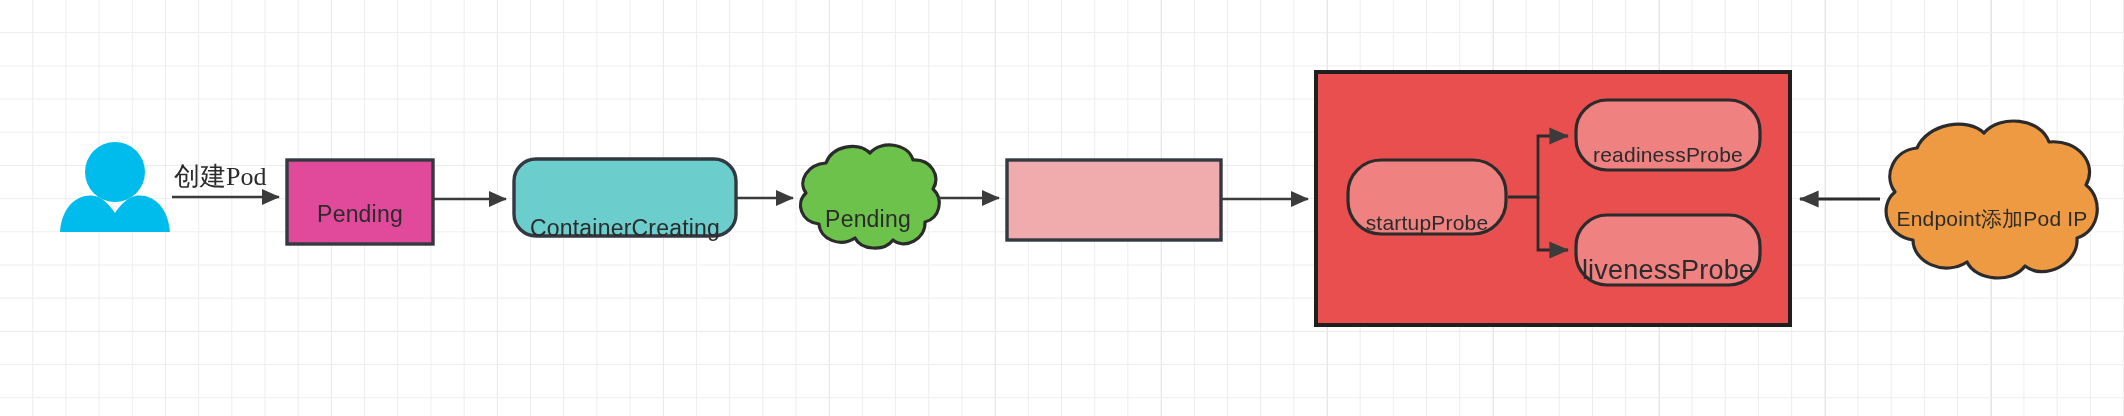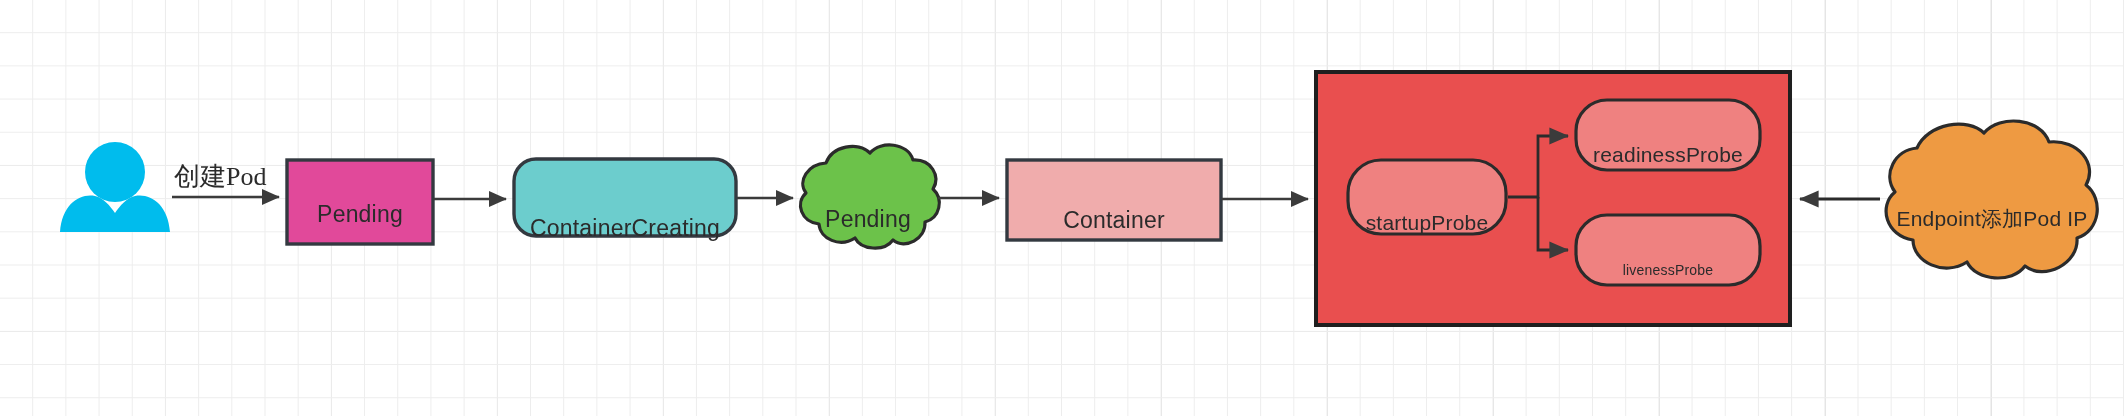--- a/index.html
+++ b/index.html
@@ -160,23 +160,22 @@
   </svg>
 
   <div class="edge-label" style="left:174px; top:159px;">创建Pod</div>
 
   <div class="node-label" style="left:287px; top:160px; width:146px; height:68px;">Pending</div>
 
   <div class="node-label" style="left:514px; top:159px; width:222px; height:99px;">ContainerCreating</div>
 
   <div class="node-label" style="left:797px; top:149px; width:142px; height:100px;">Pending</div>
 
-  <div class="node-label" style="left:1007px; top:160px; width:214px; height:80px;">Container</div>
 
   <div class="node-label" style="left:1348px; top:160px; width:158px; height:86px; font-size:21px;">startupProbe</div>
 
   <div class="node-label" style="left:1576px; top:100px; width:184px; height:70px; font-size:21px;">readinessProbe</div>
 
-  <div class="node-label" style="left:1576px; top:215px; width:184px; height:70px; font-size:14px;border-radius:28px;">livenessProbe</div>
+  <div class="node-label" style="left:1576px; top:215px; width:184px; height:70px; font-size:27px;border-radius:28px;">livenessProbe</div>
 
   <div class="node-label" style="left:1878px; top:160px; width:228px; height:78px; font-size:21px;">Endpoint添加Pod IP</div>
 
 </div>
 
 </body></html>

